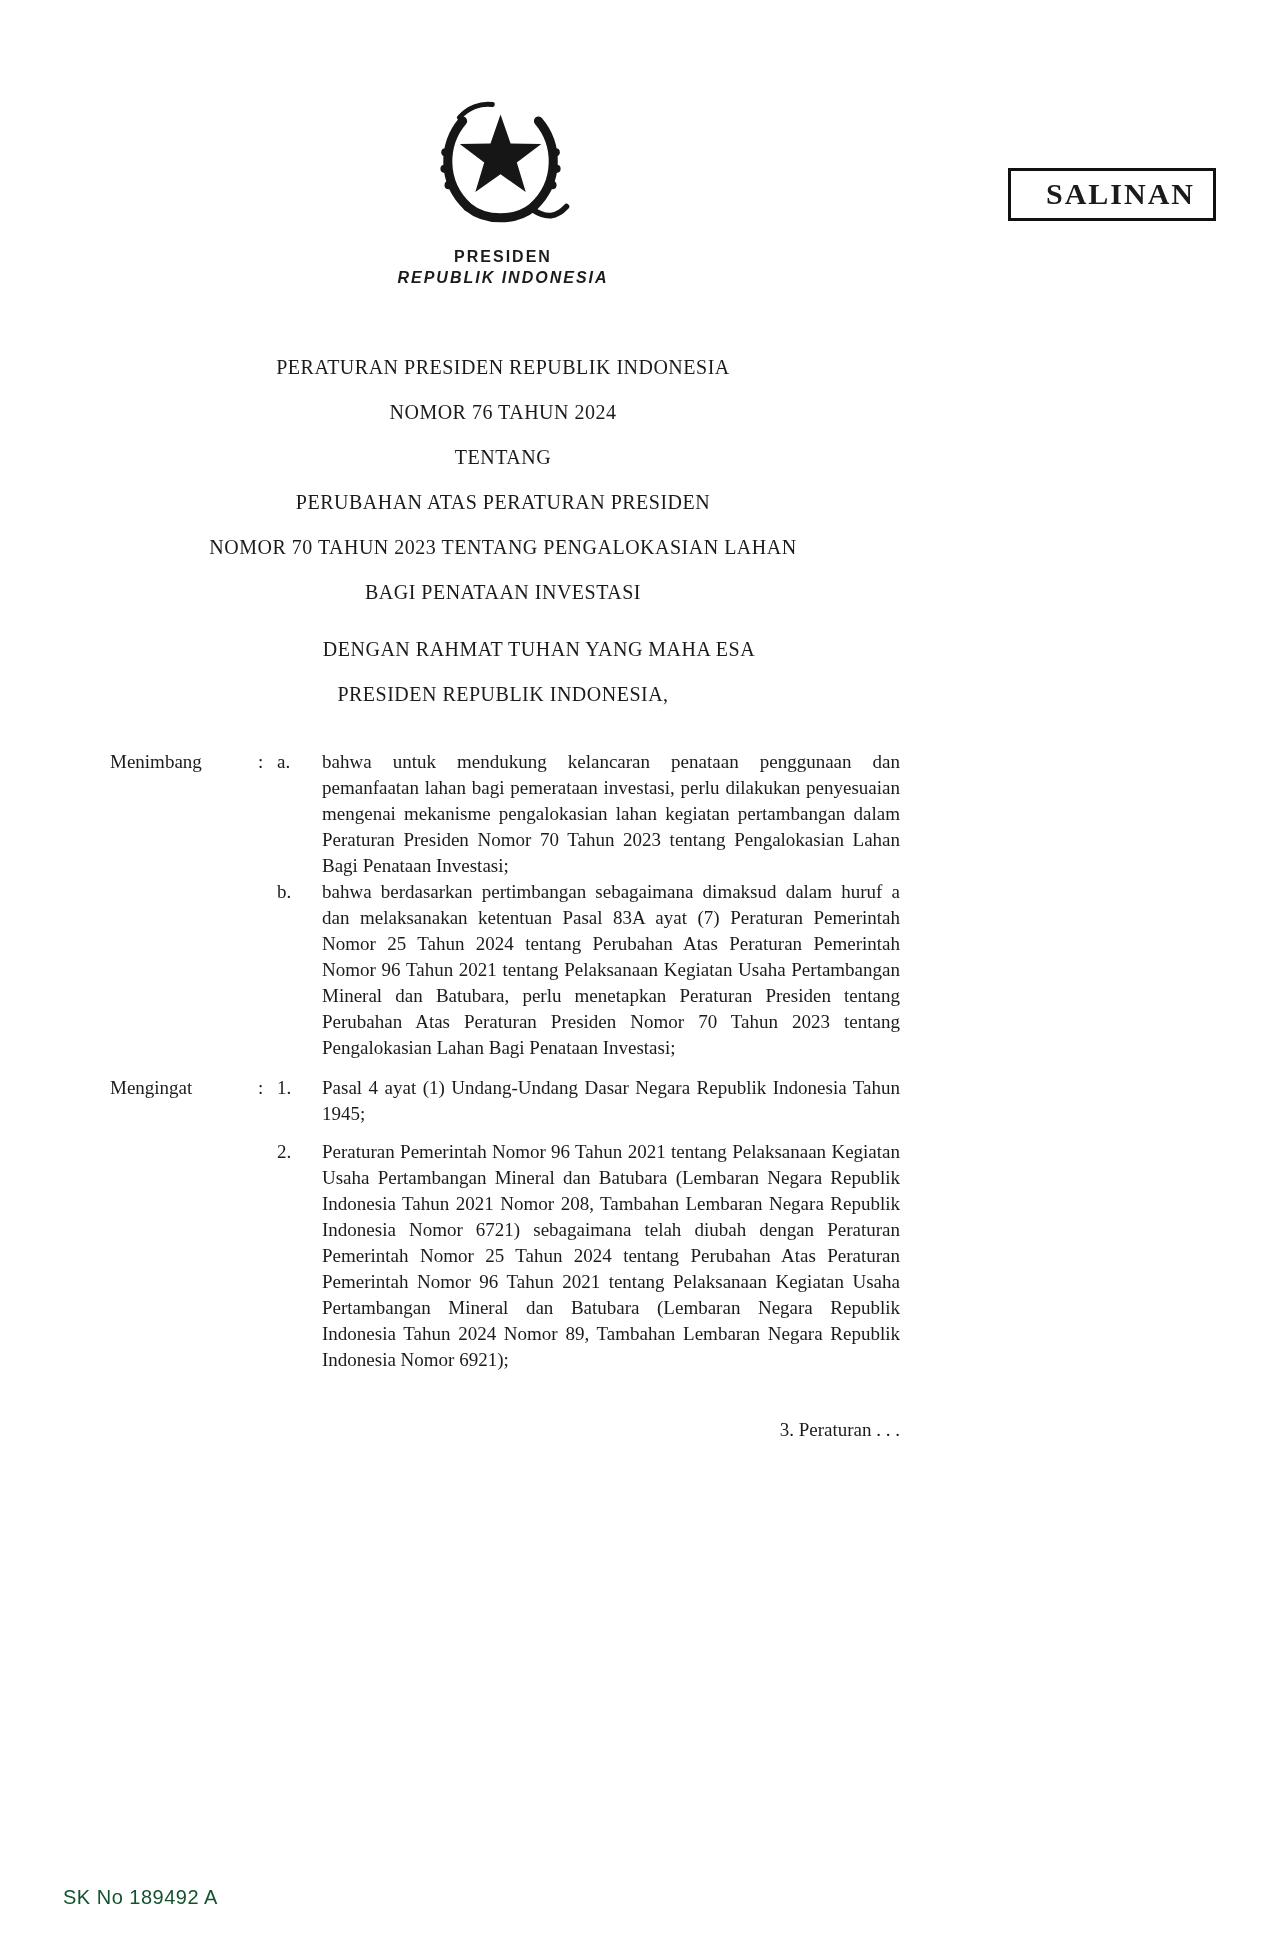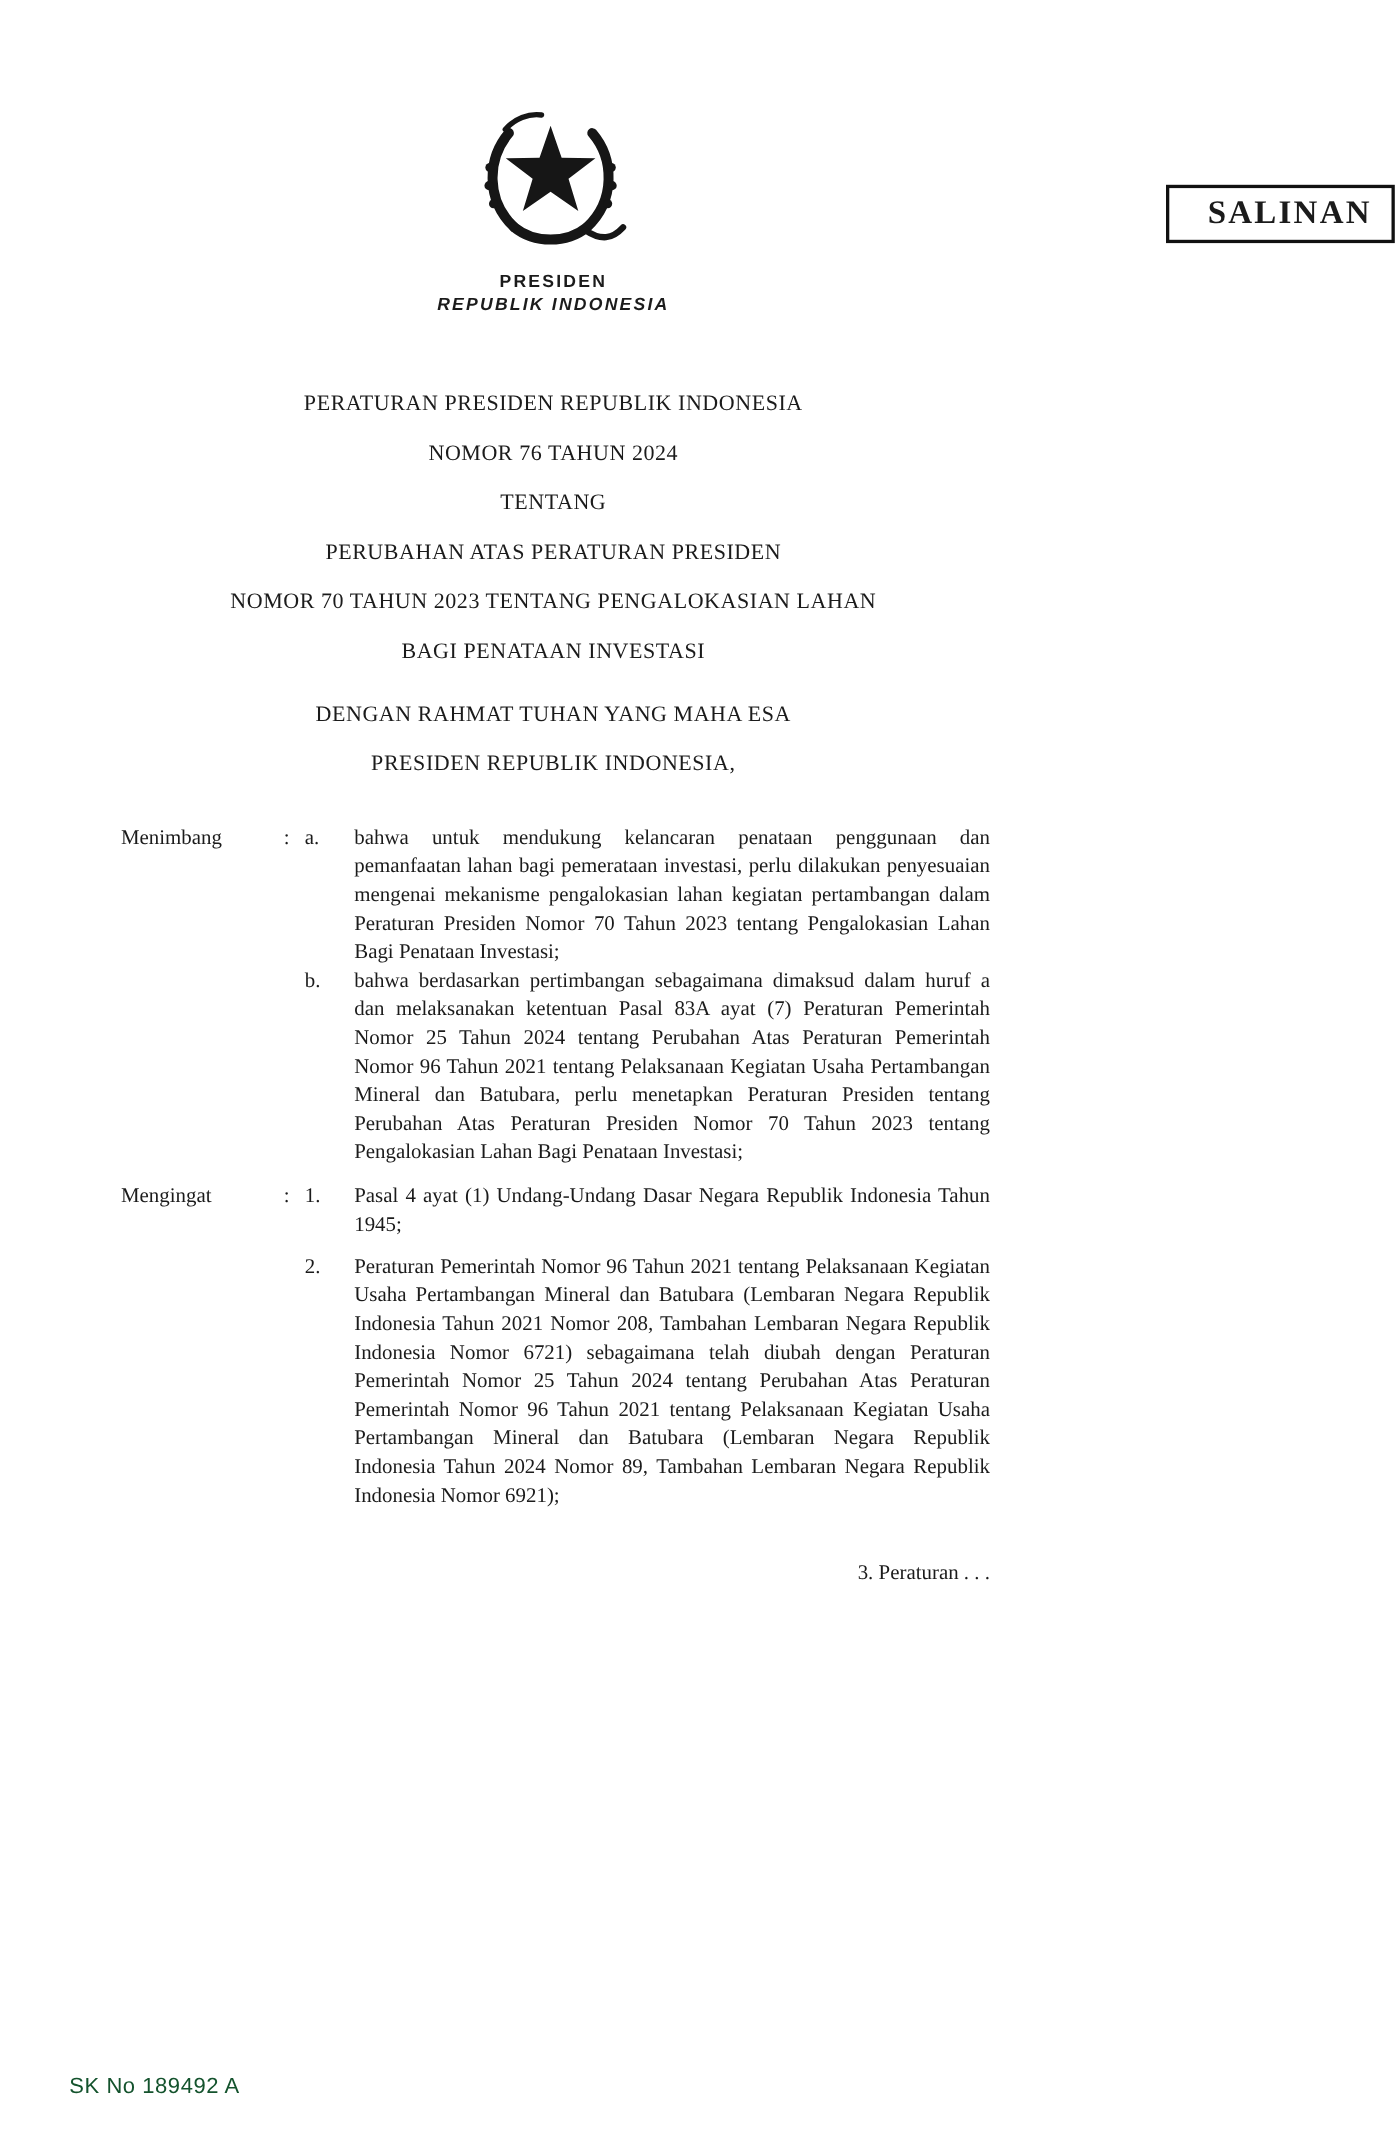--- a/index.html
+++ b/index.html
@@ -33,21 +33,21 @@
     font-family: "Liberation Sans", sans-serif;
     font-weight: 700;
     font-size: 16px;
     letter-spacing: 2px;
     font-style: italic;
   }
   
   .salinan-box {
     position: absolute;
     top: 168px;
-    left: 1060px;
+    left: 1008px;
     width: 208px;
     border: 3px solid #111;
     text-align: center;
     padding: 6px 0 7px 17px;
     font-weight: 700;
     font-size: 30px;
     letter-spacing: 2px;
     font-family: "Liberation Serif", serif;
   }
   
@@ -63,21 +63,21 @@
     letter-spacing: 0.5px;
   }
   .preamble-line {
     width: 1006px;
     text-align: center;
     font-size: 20px;
     line-height: 21px;
     margin-top: 24px;
     letter-spacing: 0.5px;
   }
-  .preamble-gap { margin-top: 36px; }
+  .preamble-gap { margin-top: 36px; margin-left: 36px; }
   
   .clauses {
     margin-top: 44px;
     padding-left: 110px;
     width: 900px;
   }
   .clause-row {
     display: grid;
     grid-template-columns: 148px 19px 45px 578px;
     font-size: 19px;

